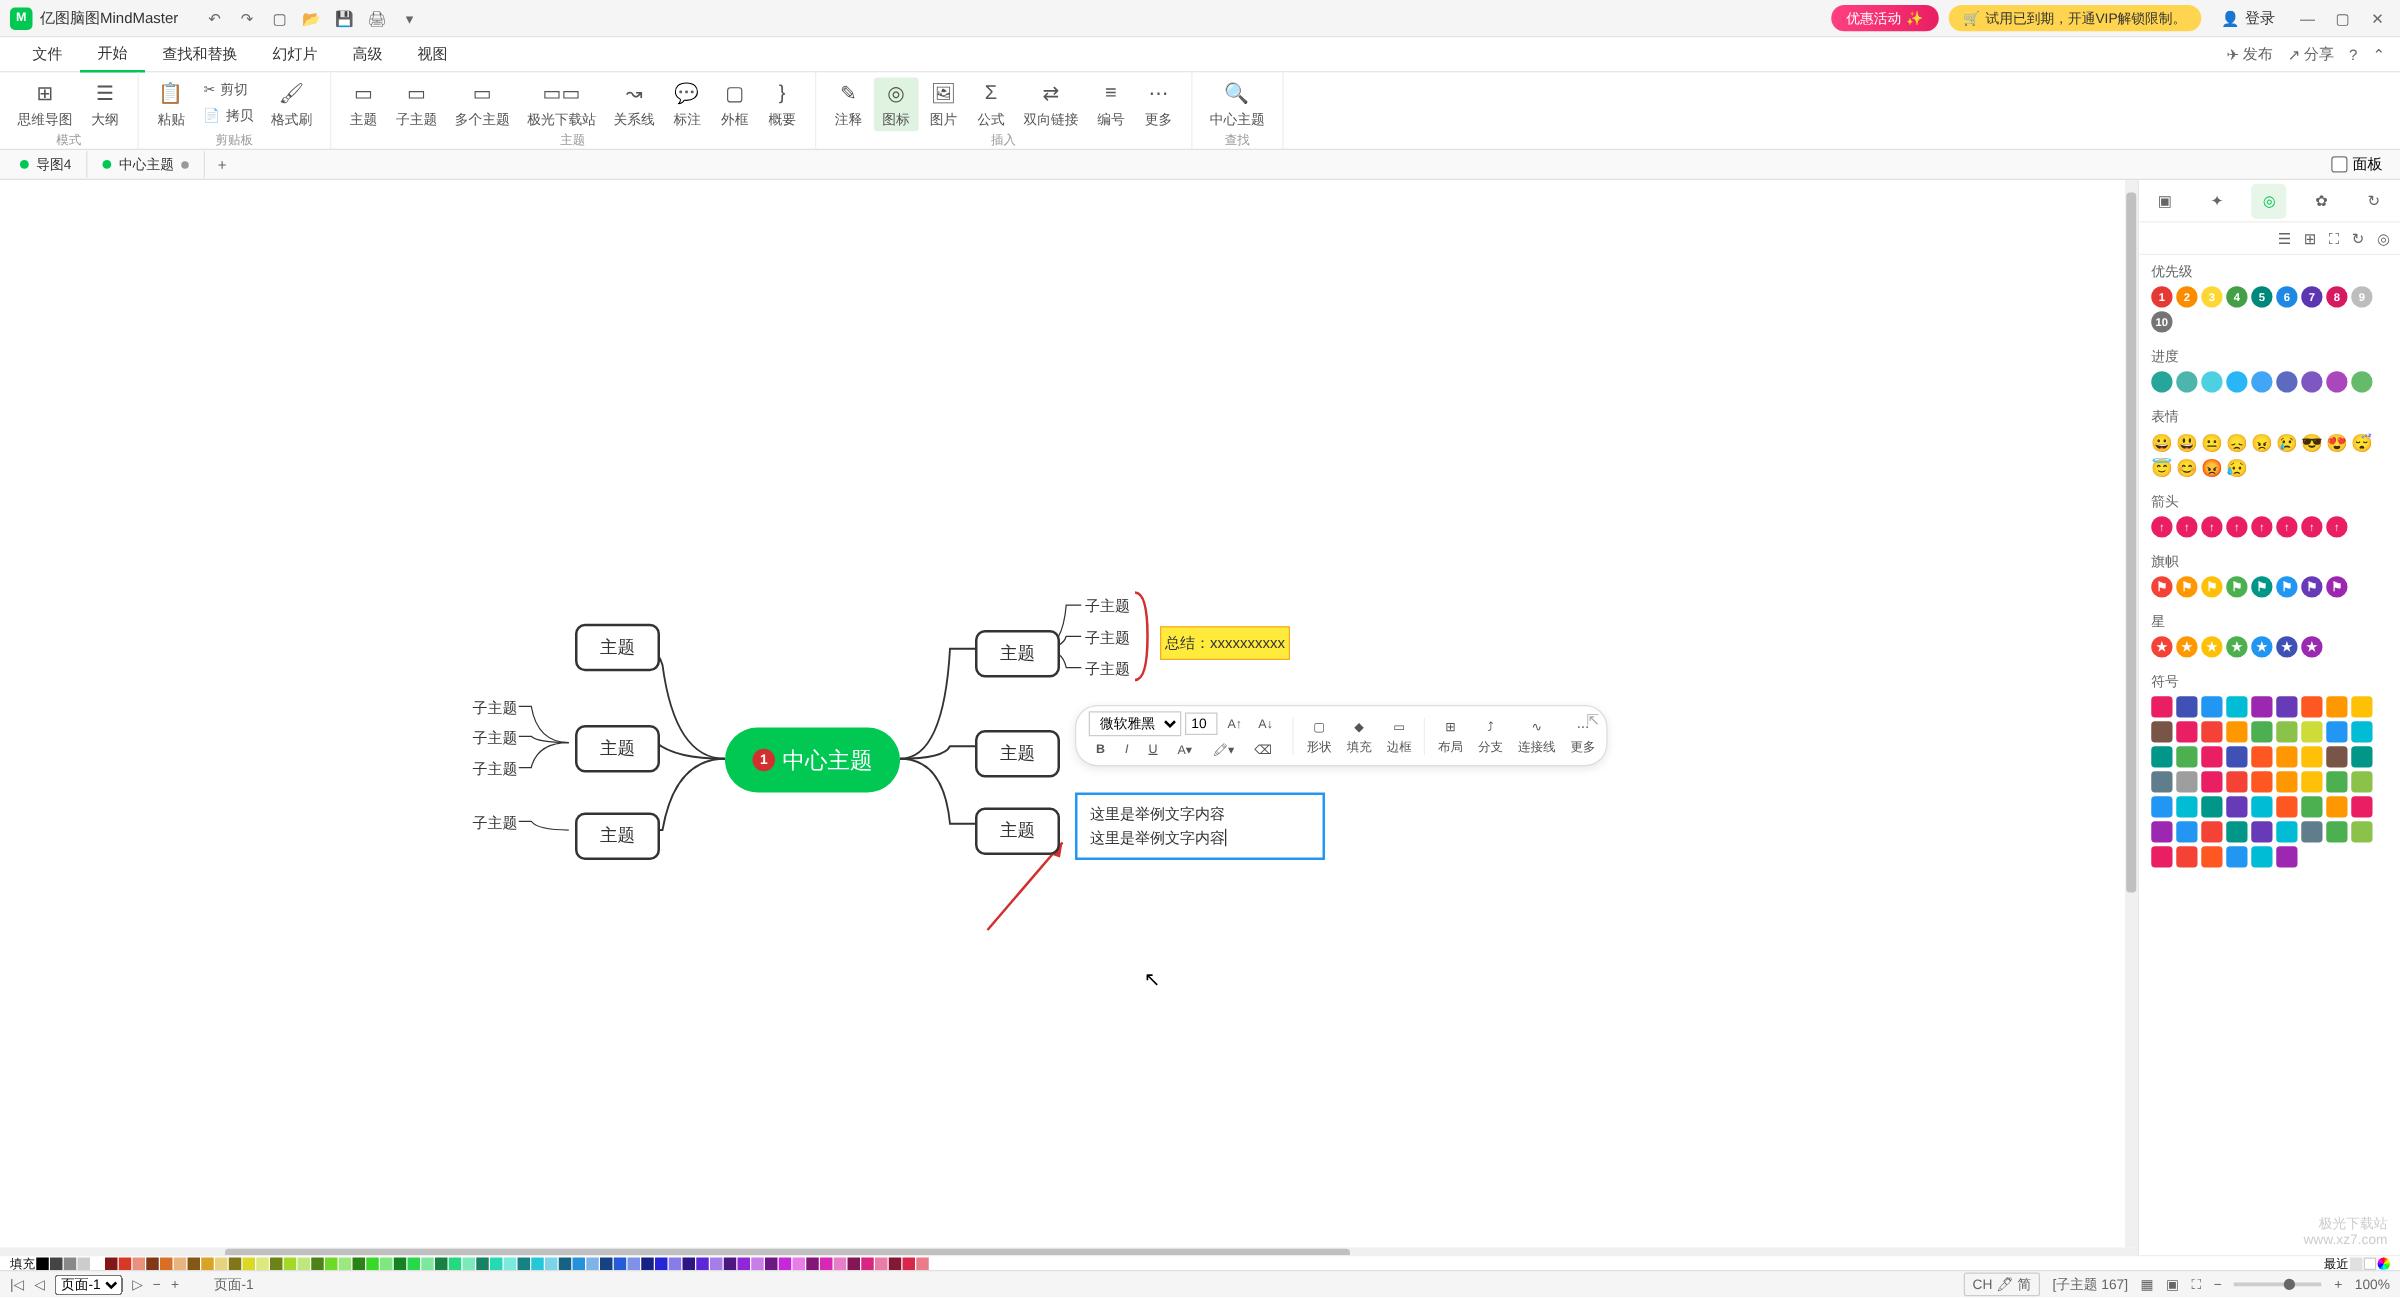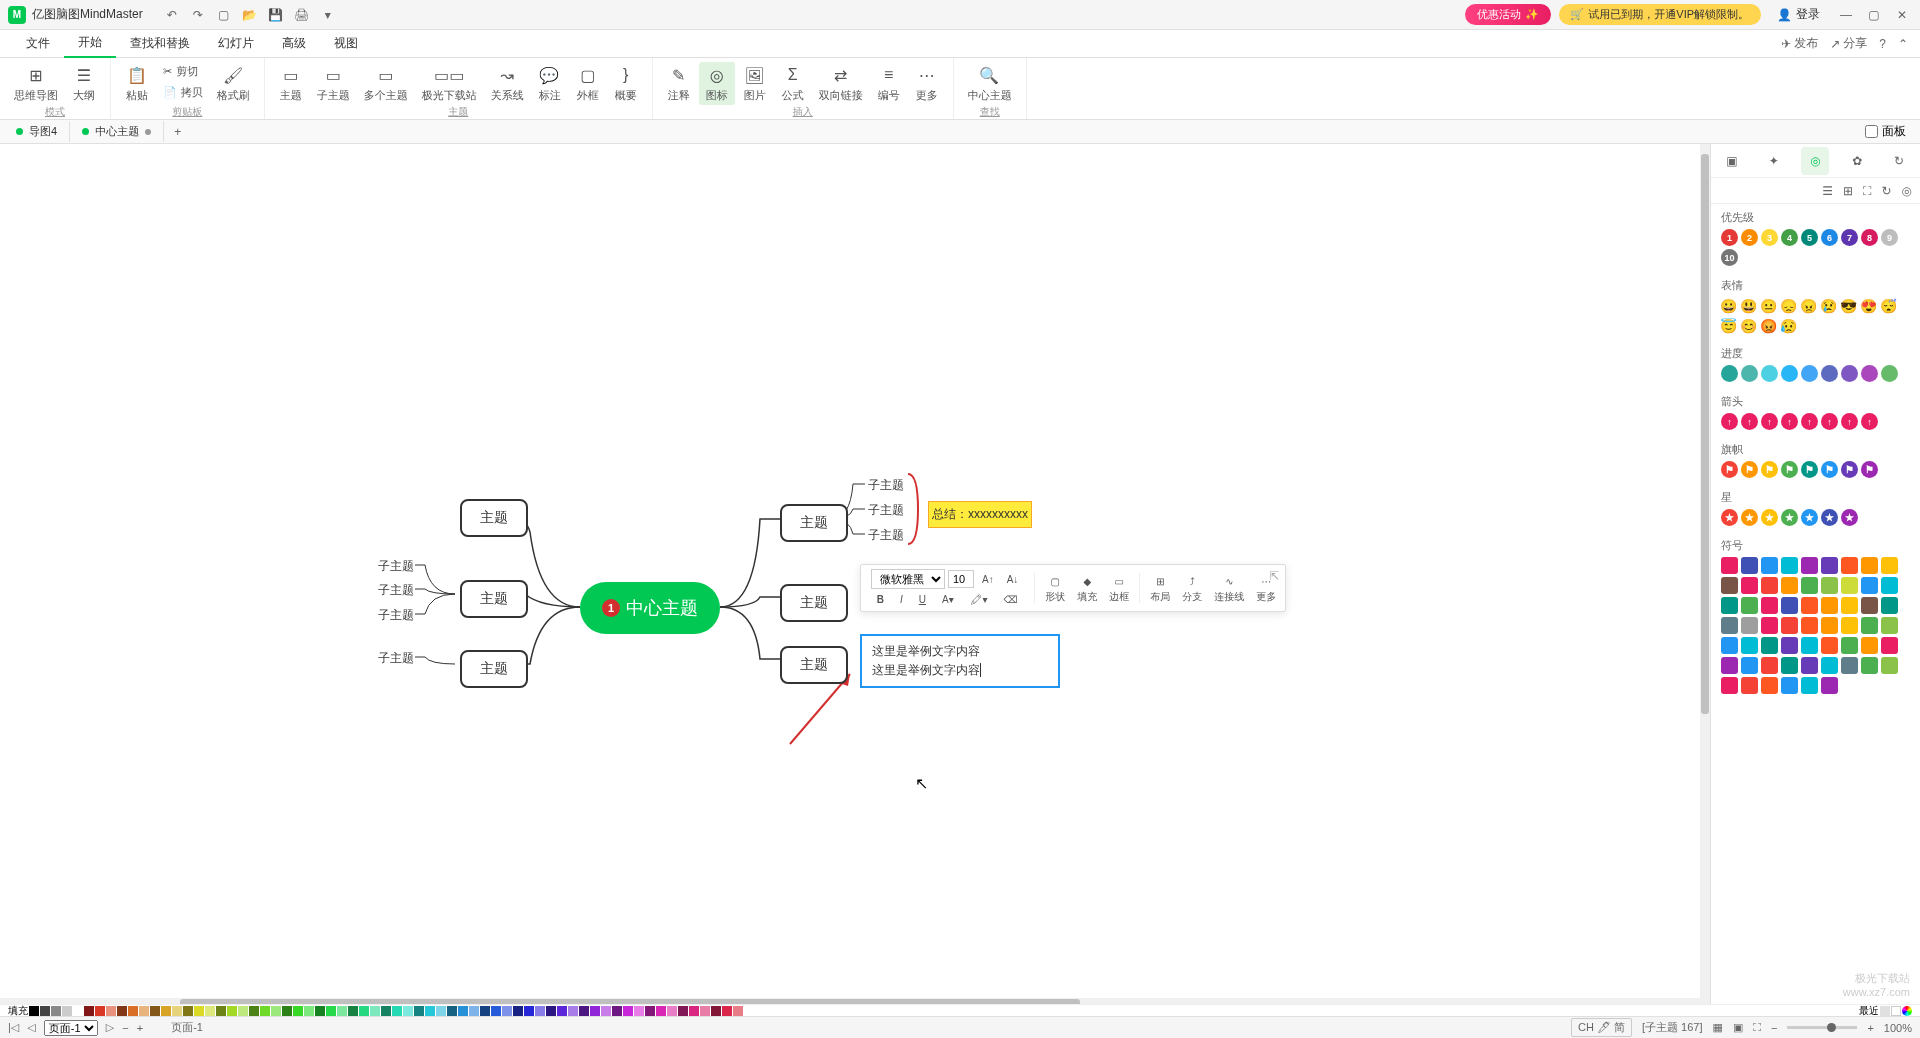--- a/index.html
+++ b/index.html
@@ -28,21 +28,21 @@
 
 .ribbon { height: 62px; background: #fff; display: flex; border-bottom: 1px solid #e0e0e0; }
 .ribbon-group { display: flex; flex-direction: column; align-items: center; padding: 4px 8px; border-right: 1px solid #eee; }
 .ribbon-btns { display: flex; gap: 2px; }
 .ribbon-btn { display: flex; flex-direction: column; align-items: center; justify-content: center; padding: 2px 6px; cursor: pointer; color: #555; min-width: 36px; border-radius: 3px; }
 .ribbon-btn.active { background: #e0f2e0; }
 .ribbon-btn .ico { width: 22px; height: 22px; display: flex; align-items: center; justify-content: center; font-size: 16px; }
 .ribbon-btn .lbl { font-size: 11px; margin-top: 2px; }
 .ribbon-small { display: flex; flex-direction: column; gap: 2px; }
 .ribbon-small-btn { display: flex; align-items: center; gap: 4px; padding: 2px 6px; font-size: 11px; color: #555; cursor: pointer; }
-.ribbon-group-label { font-size: 10px; color: #999; margin-top: auto; padding-bottom: 2px; text-decoration: underline; }
+.ribbon-group-label { font-size: 10px; color: #999; margin-top: auto; padding-bottom: 2px; }
 
 
 .doc-tabs { height: 24px; background: #f9f9f9; display: flex; align-items: center; padding: 0 4px; border-bottom: 1px solid #e0e0e0; }
 .doc-tab { display: flex; align-items: center; gap: 6px; padding: 3px 12px; font-size: 11px; color: #333; cursor: pointer; border-right: 1px solid #e0e0e0; }
 .dot-green { width: 7px; height: 7px; background: #00c853; border-radius: 50%; }
 .dot-gray { width: 6px; height: 6px; background: #999; border-radius: 50%; }
 .tab-add { padding: 3px 10px; cursor: pointer; color: #666; }
 .tab-right { margin-left: auto; padding: 0 10px; display: flex; align-items: center; gap: 4px; }
 
 
@@ -57,21 +57,21 @@
 .sub-node { position: absolute; font-size: 12px; color: #333; }
 
 .note-yellow { position: absolute; background: #ffeb3b; border: 1px solid #f9a825; padding: 4px 3px; font-size: 12px; color: #333; }
 
 .edit-box { position: absolute; border: 2px solid #2196f3; background: #fff; padding: 6px 10px; font-size: 12px; color: #333; }
 .edit-line { line-height: 1.6; }
 .cursor-caret { border-left: 1px solid #333; animation: blink 1s infinite; }
 @keyframes blink { 50% { opacity: 0; } }
 
 
-.float-tb { position: absolute; background: #fff; border: 1px solid #ddd; border-radius: 2px; box-shadow: 0 2px 8px rgba(0,0,0,0.1); display: flex; align-items: center; padding: 4px; gap: 2px; }
+.float-tb { position: absolute; background: #fff; border: 1px solid #ddd; border-radius: 18px; box-shadow: 0 2px 8px rgba(0,0,0,0.1); display: flex; align-items: center; padding: 4px; gap: 2px; }
 .ft-group { display: flex; flex-direction: column; align-items: center; padding: 0 6px; }
 .ft-btn { display: flex; flex-direction: column; align-items: center; padding: 2px 5px; cursor: pointer; font-size: 10px; color: #555; }
 .ft-ico { width: 18px; height: 18px; display: flex; align-items: center; justify-content: center; }
 .ft-sel { border: 1px solid #ccc; padding: 2px 4px; font-size: 11px; background: #fff; }
 .ft-sep { width: 1px; height: 30px; background: #eee; margin: 0 3px; }
 
 
 .connections { position: absolute; top: 0; left: 0; width: 100%; height: 100%; pointer-events: none; }
 
 .cursor-pointer { position: absolute; font-size: 16px; }
@@ -418,52 +418,52 @@
         <div class="icon-circle" style="background: rgb(229, 57, 53);">1</div>
         <div class="icon-circle" style="background: rgb(251, 140, 0);">2</div>
         <div class="icon-circle" style="background: rgb(253, 216, 53);">3</div>
         <div class="icon-circle" style="background: rgb(67, 160, 71);">4</div>
         <div class="icon-circle" style="background: rgb(0, 137, 123);">5</div>
         <div class="icon-circle" style="background: rgb(30, 136, 229);">6</div>
         <div class="icon-circle" style="background: rgb(94, 53, 177);">7</div>
         <div class="icon-circle" style="background: rgb(216, 27, 96);">8</div>
         <div class="icon-circle" style="background: rgb(189, 189, 189);">9</div>
         <div class="icon-circle" style="background: rgb(117, 117, 117);">10</div>
+      </div>
+  </div>
+  <div class="rp-section">
+    <div class="rp-label">进度</div>
+    <div class="icon-row" id="progress-row">
+        <div class="icon-circle" style="background: rgb(38, 166, 154);"></div>
+        <div class="icon-circle" style="background: rgb(77, 182, 172);"></div>
+        <div class="icon-circle" style="background: rgb(77, 208, 225);"></div>
+        <div class="icon-circle" style="background: rgb(41, 182, 246);"></div>
+        <div class="icon-circle" style="background: rgb(66, 165, 245);"></div>
+        <div class="icon-circle" style="background: rgb(92, 107, 192);"></div>
+        <div class="icon-circle" style="background: rgb(126, 87, 194);"></div>
+        <div class="icon-circle" style="background: rgb(171, 71, 188);"></div>
+        <div class="icon-circle" style="background: rgb(102, 187, 106);"></div>
       </div>
   </div>
   <div class="rp-section">
     <div class="rp-label">表情</div>
     <div class="icon-row" id="emoji-row">
         <div class="icon-circle" style="background: rgb(255, 255, 255); font-size: 14px;">😀</div>
         <div class="icon-circle" style="background: rgb(255, 255, 255); font-size: 14px;">😃</div>
         <div class="icon-circle" style="background: rgb(255, 255, 255); font-size: 14px;">😐</div>
         <div class="icon-circle" style="background: rgb(255, 255, 255); font-size: 14px;">😞</div>
         <div class="icon-circle" style="background: rgb(255, 255, 255); font-size: 14px;">😠</div>
         <div class="icon-circle" style="background: rgb(255, 255, 255); font-size: 14px;">😢</div>
         <div class="icon-circle" style="background: rgb(255, 255, 255); font-size: 14px;">😎</div>
         <div class="icon-circle" style="background: rgb(255, 255, 255); font-size: 14px;">😍</div>
         <div class="icon-circle" style="background: rgb(255, 255, 255); font-size: 14px;">😴</div>
         <div class="icon-circle" style="background: rgb(255, 255, 255); font-size: 14px;">😇</div>
         <div class="icon-circle" style="background: rgb(255, 255, 255); font-size: 14px;">😊</div>
         <div class="icon-circle" style="background: rgb(255, 255, 255); font-size: 14px;">😡</div>
         <div class="icon-circle" style="background: rgb(255, 255, 255); font-size: 14px;">😥</div>
-      </div>
-  </div>
-  <div class="rp-section">
-    <div class="rp-label">进度</div>
-    <div class="icon-row" id="progress-row">
-        <div class="icon-circle" style="background: rgb(38, 166, 154);"></div>
-        <div class="icon-circle" style="background: rgb(77, 182, 172);"></div>
-        <div class="icon-circle" style="background: rgb(77, 208, 225);"></div>
-        <div class="icon-circle" style="background: rgb(41, 182, 246);"></div>
-        <div class="icon-circle" style="background: rgb(66, 165, 245);"></div>
-        <div class="icon-circle" style="background: rgb(92, 107, 192);"></div>
-        <div class="icon-circle" style="background: rgb(126, 87, 194);"></div>
-        <div class="icon-circle" style="background: rgb(171, 71, 188);"></div>
-        <div class="icon-circle" style="background: rgb(102, 187, 106);"></div>
       </div>
   </div>
   <div class="rp-section">
     <div class="rp-label">箭头</div>
     <div class="icon-row" id="arrow-row">
         <div class="icon-circle" style="background: rgb(233, 30, 99);">↑</div>
         <div class="icon-circle" style="background: rgb(233, 30, 99);">↑</div>
         <div class="icon-circle" style="background: rgb(233, 30, 99);">↑</div>
         <div class="icon-circle" style="background: rgb(233, 30, 99);">↑</div>
         <div class="icon-circle" style="background: rgb(233, 30, 99);">↑</div>

